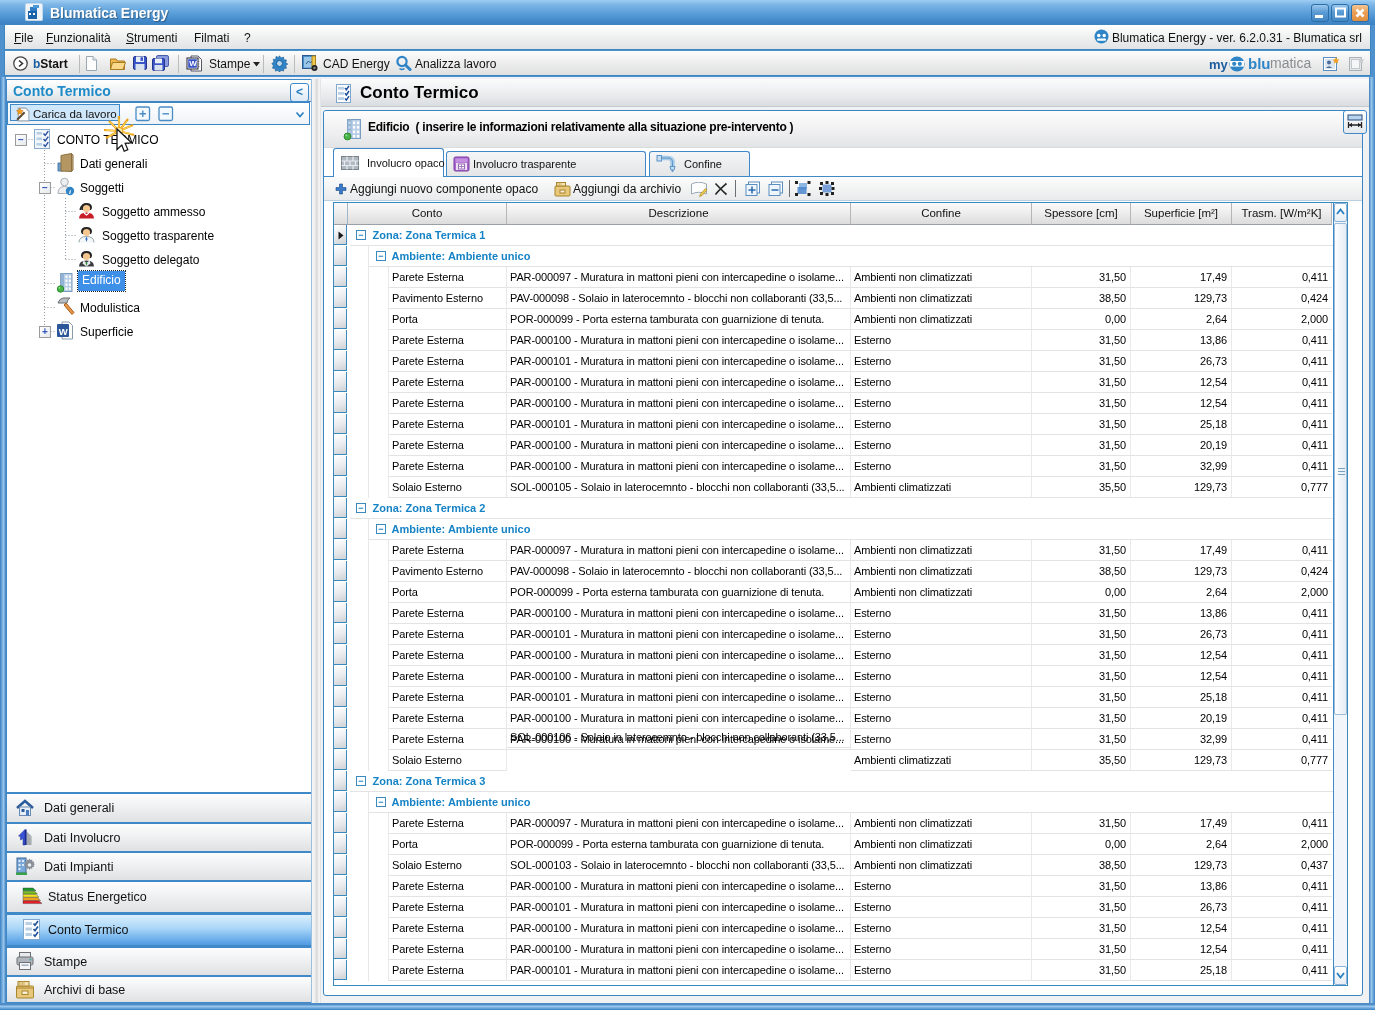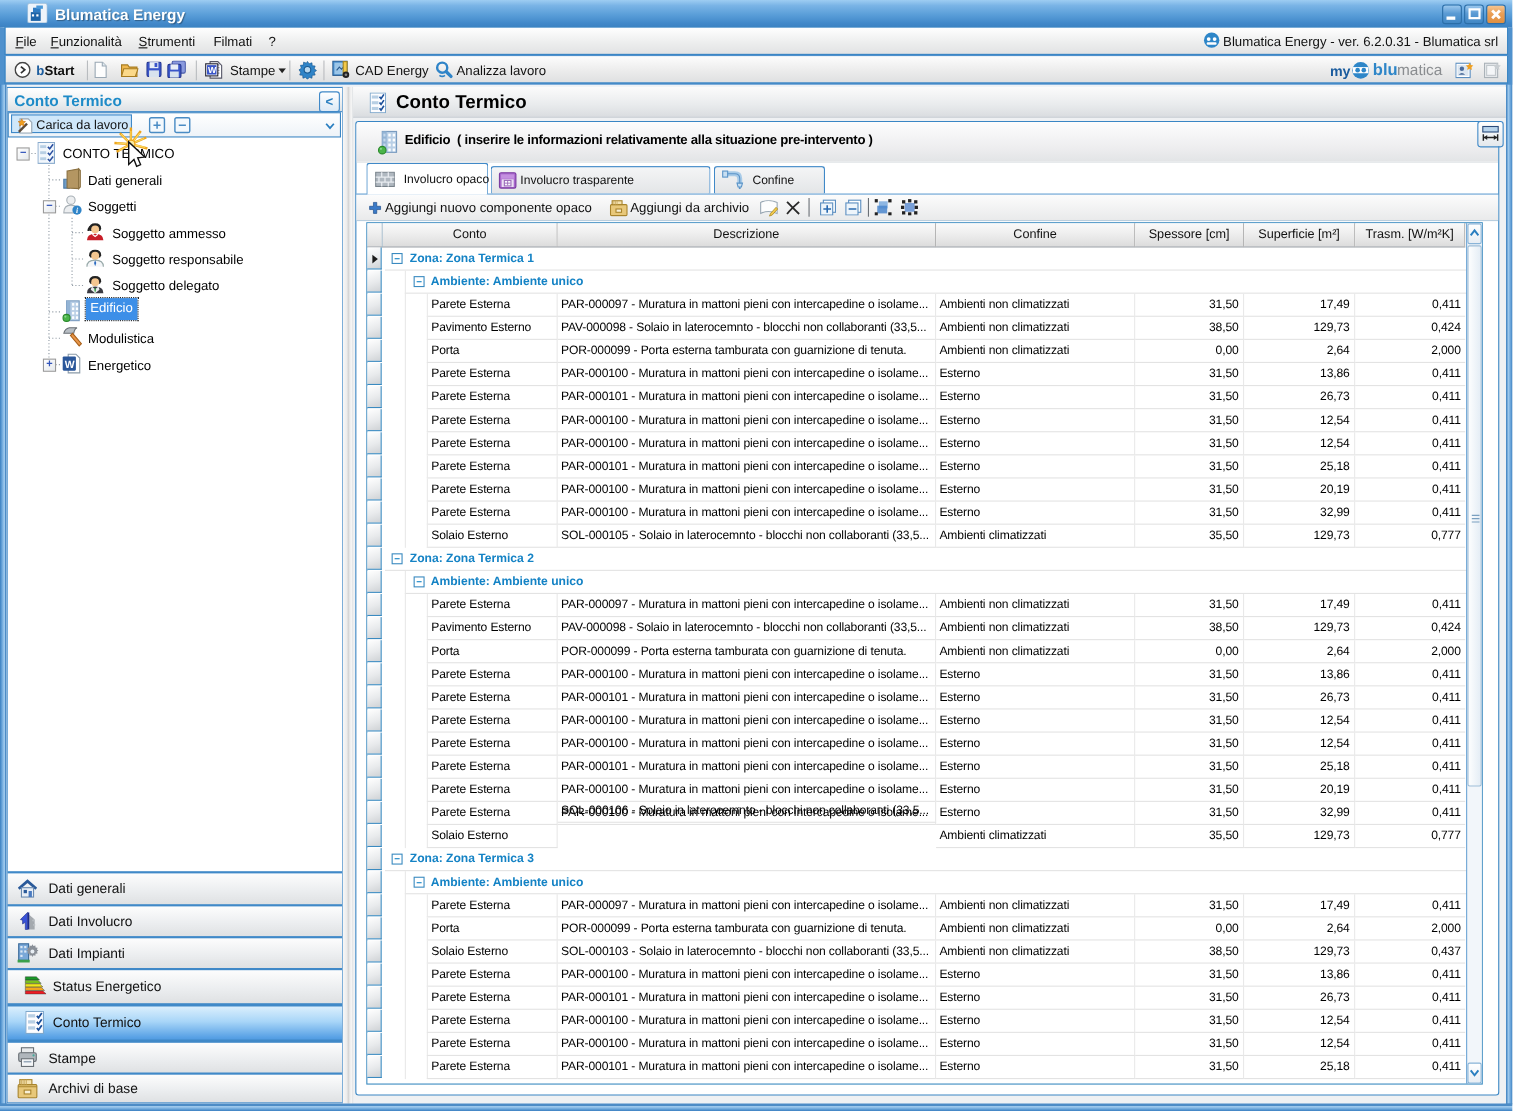--- a/index.html
+++ b/index.html
@@ -278,21 +278,21 @@
     <path d="M7 12 l2.5 2 2.5-2" fill="none" stroke="#fff" stroke-width="1.2"></path>
   </svg>
 <span class="treelbl" style="left:102px;top:205px">Soggetto ammesso</span>
 <svg class="abs" style="left:77px;top:225px" width="19" height="19">
     <path d="M4 7 q0-5 5.5-5 q5.5 0 5.5 5 l-1 2 h-9 z" fill="#222"></path>
     <circle cx="9.5" cy="7.5" r="3.6" fill="#f4c690"></circle>
     <path d="M2 17.5 q0-6 7.5-6 q7.5 0 7.5 6 z" fill="#f4f6f8"></path>
     <path d="M2 17.5 q0-6 7.5-6 q7.5 0 7.5 6" fill="none" stroke="#9aa"></path>
     <path d="M9.5 11.5 l-1 2.5 1 3 1-3 z" fill="#2a6ac0"></path>
   </svg>
-<span class="treelbl" style="left:102px;top:229px">Soggetto responsabile</span>
+<span class="treelbl" style="left:102px;top:229px">Soggetto trasparente</span>
 <svg class="abs" style="left:77px;top:249px" width="19" height="19">
     <path d="M4 7 q0-5 5.5-5 q5.5 0 5.5 5 l-1 2 h-9 z" fill="#222"></path>
     <circle cx="9.5" cy="7.5" r="3.6" fill="#f4c690"></circle>
     <path d="M2 17.5 q0-6 7.5-6 q7.5 0 7.5 6 z" fill="#3a3a42"></path>
     <path d="M6.5 11.5 l3 2.5 3-2.5 1 3 -4 3 -4-3 z" fill="#e8eaec"></path>
     <path d="M9.5 12.5 l-.8 2 .8 2.6 .8-2.6z" fill="#2a9a3a"></path>
   </svg>
 <span class="treelbl" style="left:102px;top:253px">Soggetto delegato</span>
 <svg class="abs" style="left:56px;top:272px" width="20" height="22">
     <rect x="4.5" y="1.5" width="11.5" height="18" fill="#b9cfe6" stroke="#7a9cc0"></rect>
@@ -315,21 +315,21 @@
     <path d="M2 6 q1-4 5-5 l7 0 q-2 1-2.5 3 l-0.5 2 z" fill="#b8bec4" stroke="#6a7076"></path>
     <path d="M8 8 L16 17.5 l2-2 L10 6 Z" fill="#e8964a" stroke="#a8601a"></path>
   </svg>
 <span class="treelbl" style="left:80px;top:301px">Modulistica</span>
 <div class="abs expbox" style="left:39px;top:326px">+</div>
 <svg class="abs" style="left:56px;top:321px" width="19" height="19">
     <path d="M6 1 H13 L16.5 4.5 V18 H6 Z" fill="#fff" stroke="#8a9aa8"></path>
     <rect x="1" y="3" width="12" height="13" rx="1" fill="#2b579a"></rect>
     <text x="2.8" y="13.5" font-size="9.5" fill="#fff" font-weight="bold" font-family="Liberation Sans">W</text>
   </svg>
-<span class="treelbl" style="left:80px;top:325px">Energetico</span>
+<span class="treelbl" style="left:80px;top:325px">Superficie</span>
 
 <svg class="abs" style="left:96px;top:112px" width="50" height="50">
  <g stroke="#eda41d" stroke-width="2.2" fill="none">
   <path d="M23 19 L13 9 M23 19 L23 4 M23 19 L32 7 M23 19 L37 13 M23 19 L38 23 M23 19 L10 26 M23 19 L8 18"></path>
  </g>
  <g stroke="#fbd95e" stroke-width="1" fill="none">
   <path d="M23 19 L14 10 M23 19 L23 7 M23 19 L31 9 M23 19 L35 14 M23 19 L36 22 M23 19 L12 25 M23 19 L10 18"></path>
  </g>
  <circle cx="23" cy="19" r="3.6" fill="#f9e9a0" stroke="#eda41d"></circle>
  <path d="M21 17 L21 37.5 L25.8 33 L28.2 39.2 L31.8 37.6 L29.2 31.4 L35.6 30.8 Z" fill="#fff" stroke="#111" stroke-width="1.25"></path>

